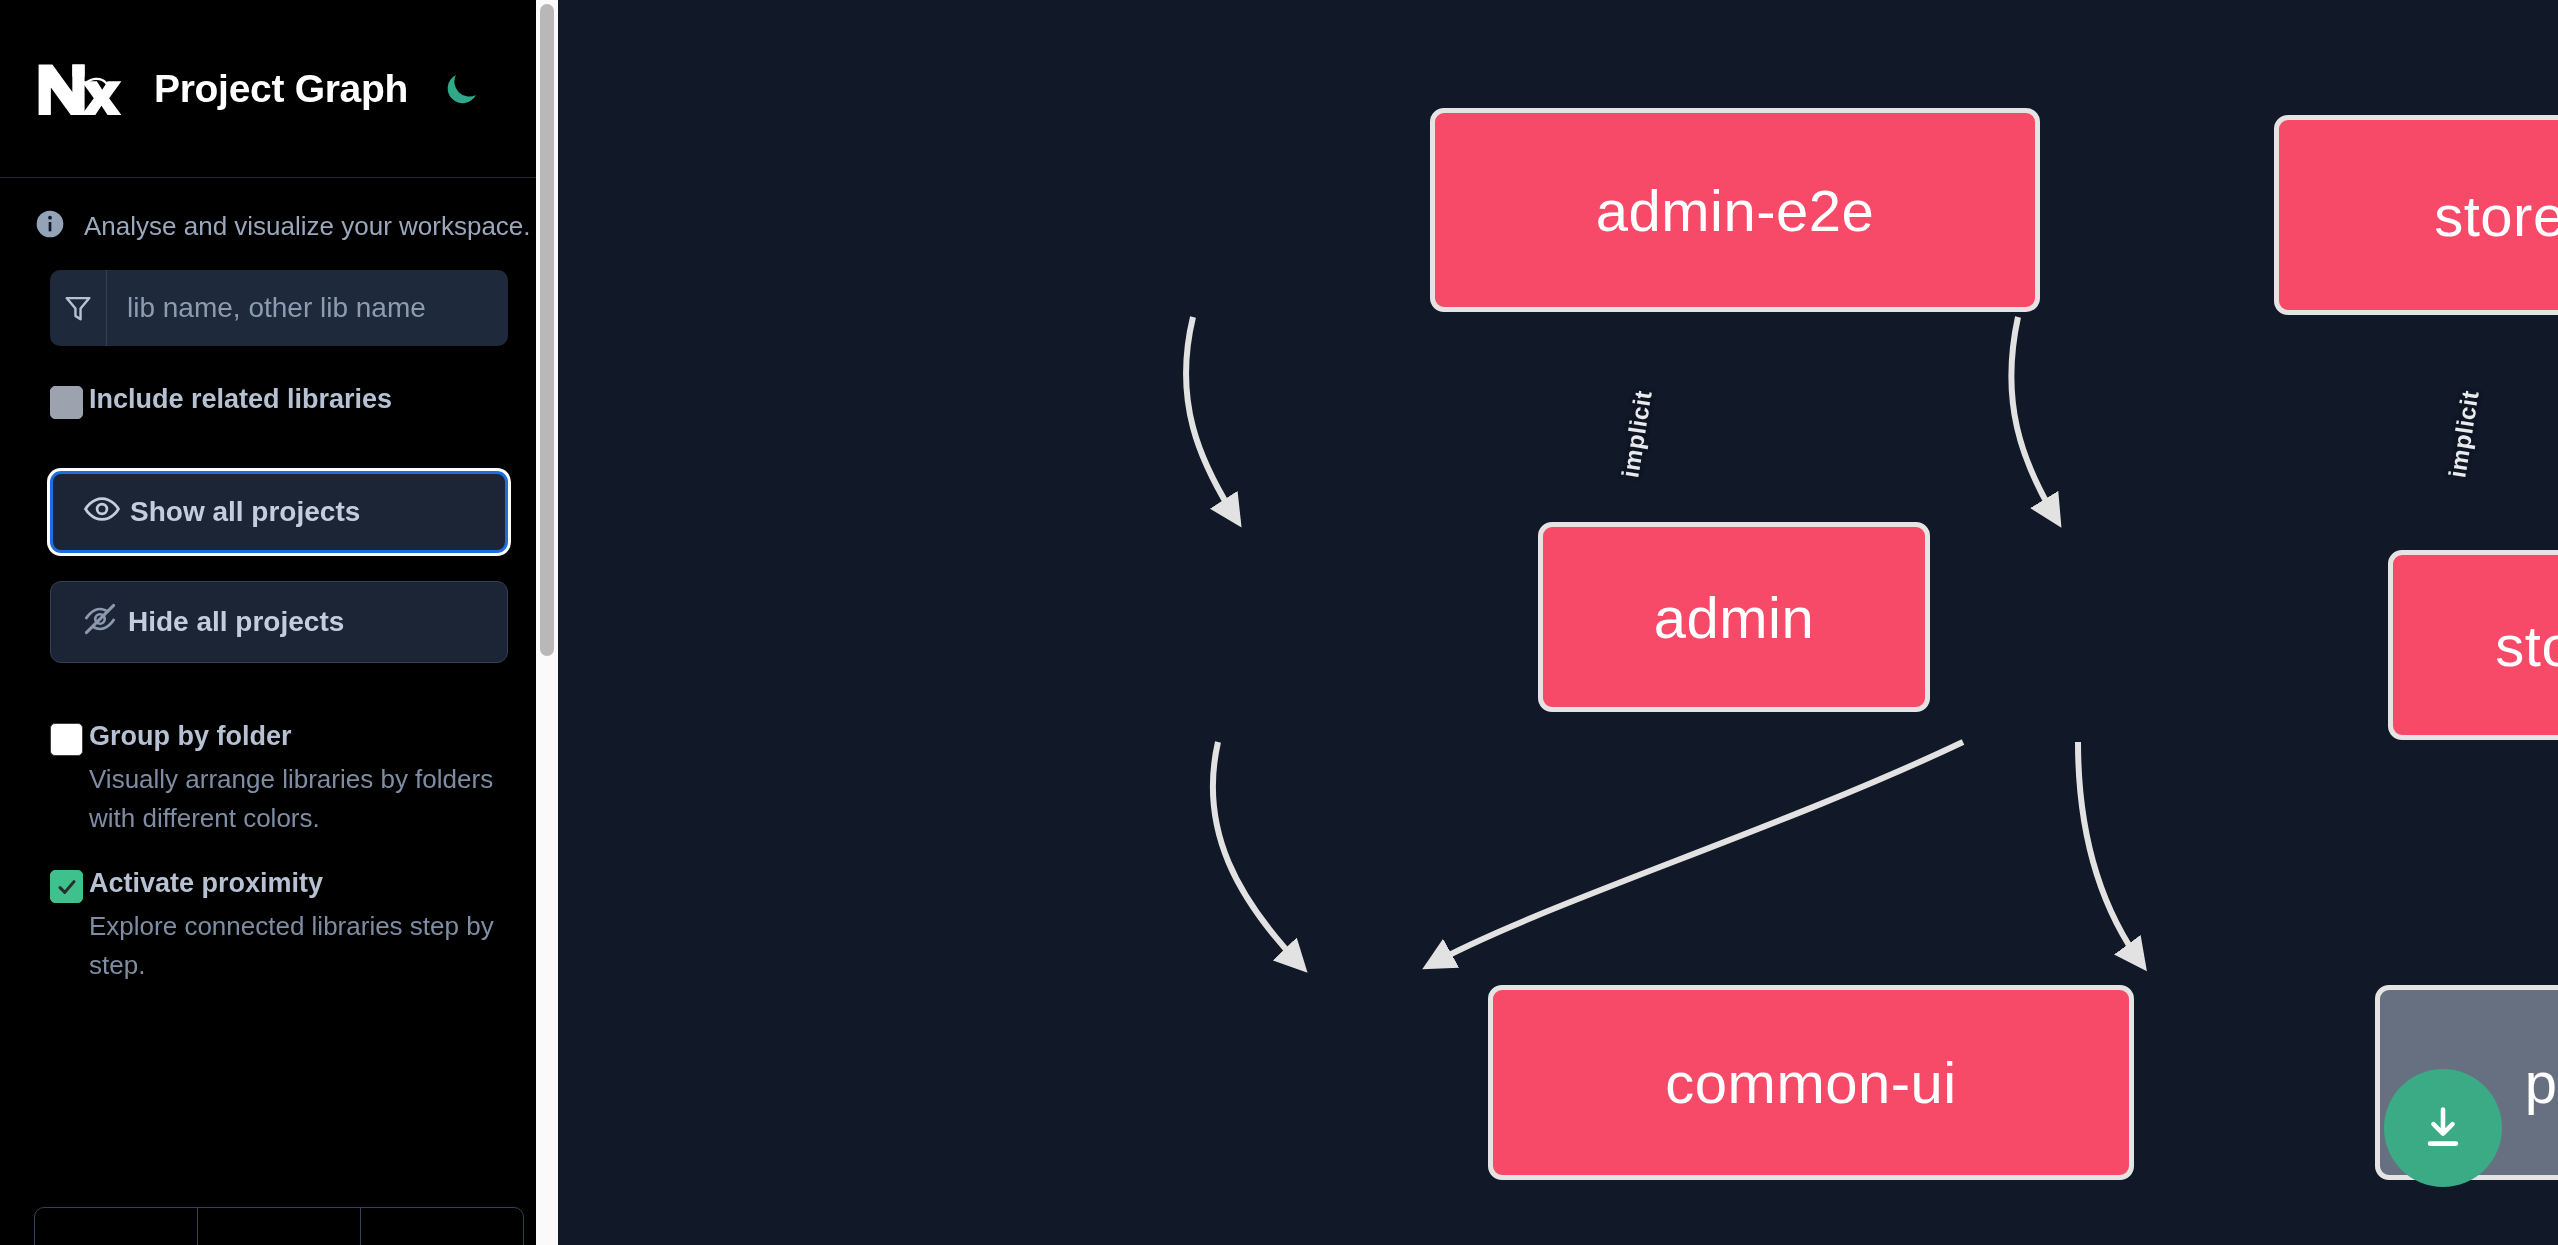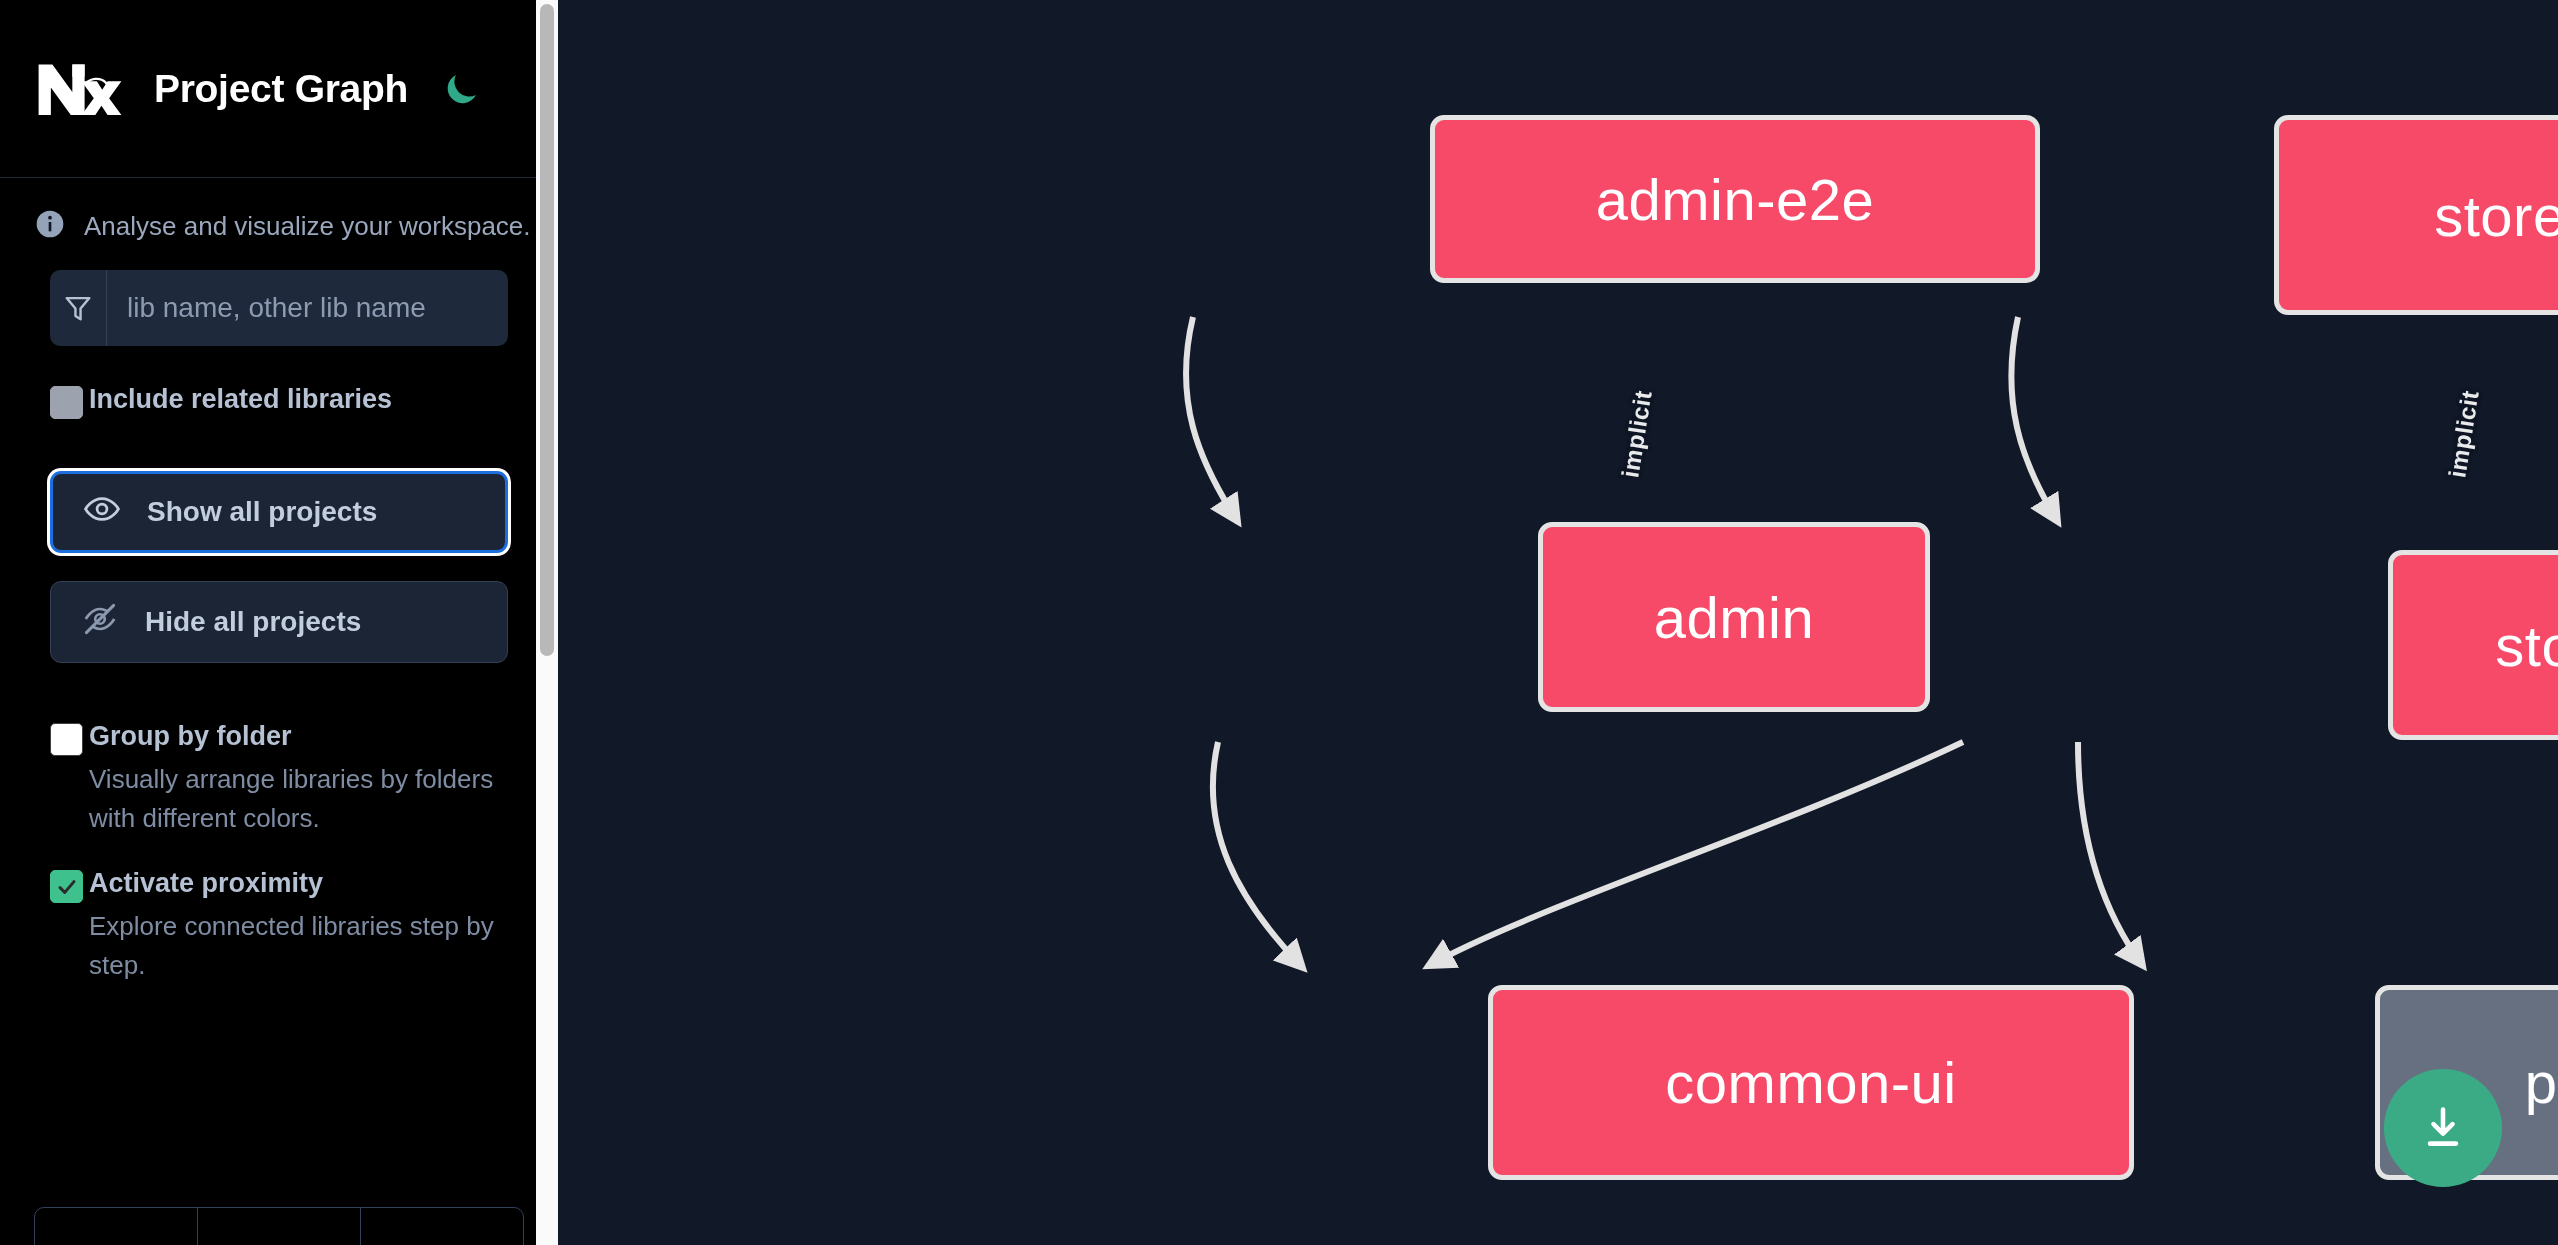--- a/index.html
+++ b/index.html
@@ -72,21 +72,21 @@
     display: flex; align-items: center; justify-content: center;
   }
   .chk.gray  { background: #9ca3af; border-color: #9ca3af; }
   .chk.white { background: #ffffff; border-color: #3f3f46; }
   .chk.green { background: #3ec18c; border-color: #3ec18c; }
   .chk-label { font-size: 27px; font-weight: 700; color: #b6c2d4; line-height: 1.45; }
   .chk-desc  { font-size: 26px; color: #7f8da4; line-height: 1.5; margin-top: 4px; max-width: 440px; }
 
   
   .btn {
-    display: flex; align-items: center; gap: 26px;
+    display: flex; align-items: center; gap: 9px;
     height: 82px; padding: 0 30px;
     background: #1b2536;
     border: 1px solid #334155;
     border-radius: 11px;
     margin-bottom: 28px;
     cursor: pointer;
     font-size: 28px; color: #c3cedd;
     font-family: "Liberation Sans", sans-serif;
     font-weight: 700;
     width: 100%;
@@ -286,21 +286,21 @@
       </defs>
       <g fill="none" stroke="#e2e2e2" stroke-width="6" marker-end="url(#ah)">
         <path d="M 635 317 C 615 400 640 460 680 522"></path>
         <path d="M 1460 317 C 1442 400 1462 460 1500 522"></path>
         <path d="M 660 742 C 640 830 680 900 745 968"></path>
         <path d="M 1405 742 C 1220 830 980 905 870 966"></path>
         <path d="M 1520 742 C 1520 830 1540 905 1585 966"></path>
       </g>
     </svg>
 
-    <div class="node pink" style="left:872px;  top:115px; width:610px; height:168px;">
+    <div class="node pink" style="left:872px;  top:108px; width:610px; height:204px;">
       <span>admin-e2e</span>
     </div>
     <div class="node pink" style="left:1716px; top:115px; width:570px; height:200px;">
       <span>store-e2e</span>
     </div>
     <div class="node pink" style="left:980px;  top:522px; width:392px; height:190px;">
       <span>admin</span>
     </div>
     <div class="node pink" style="left:1830px; top:550px; width:346px; height:190px;">
       <span>store</span>

